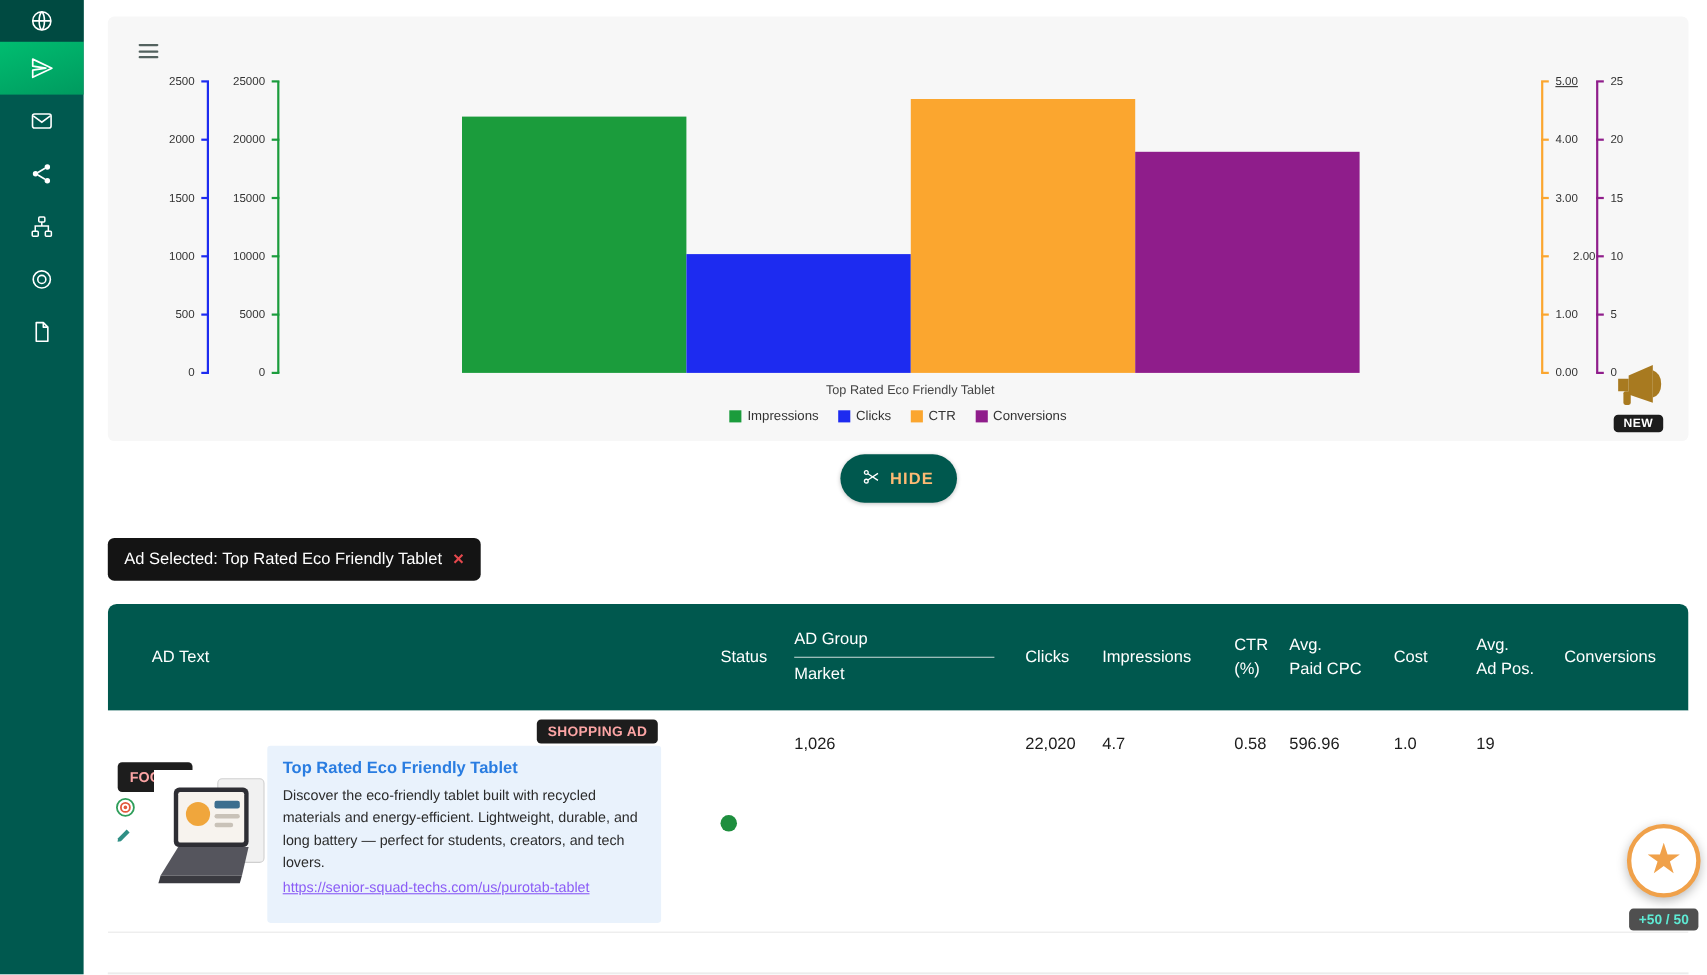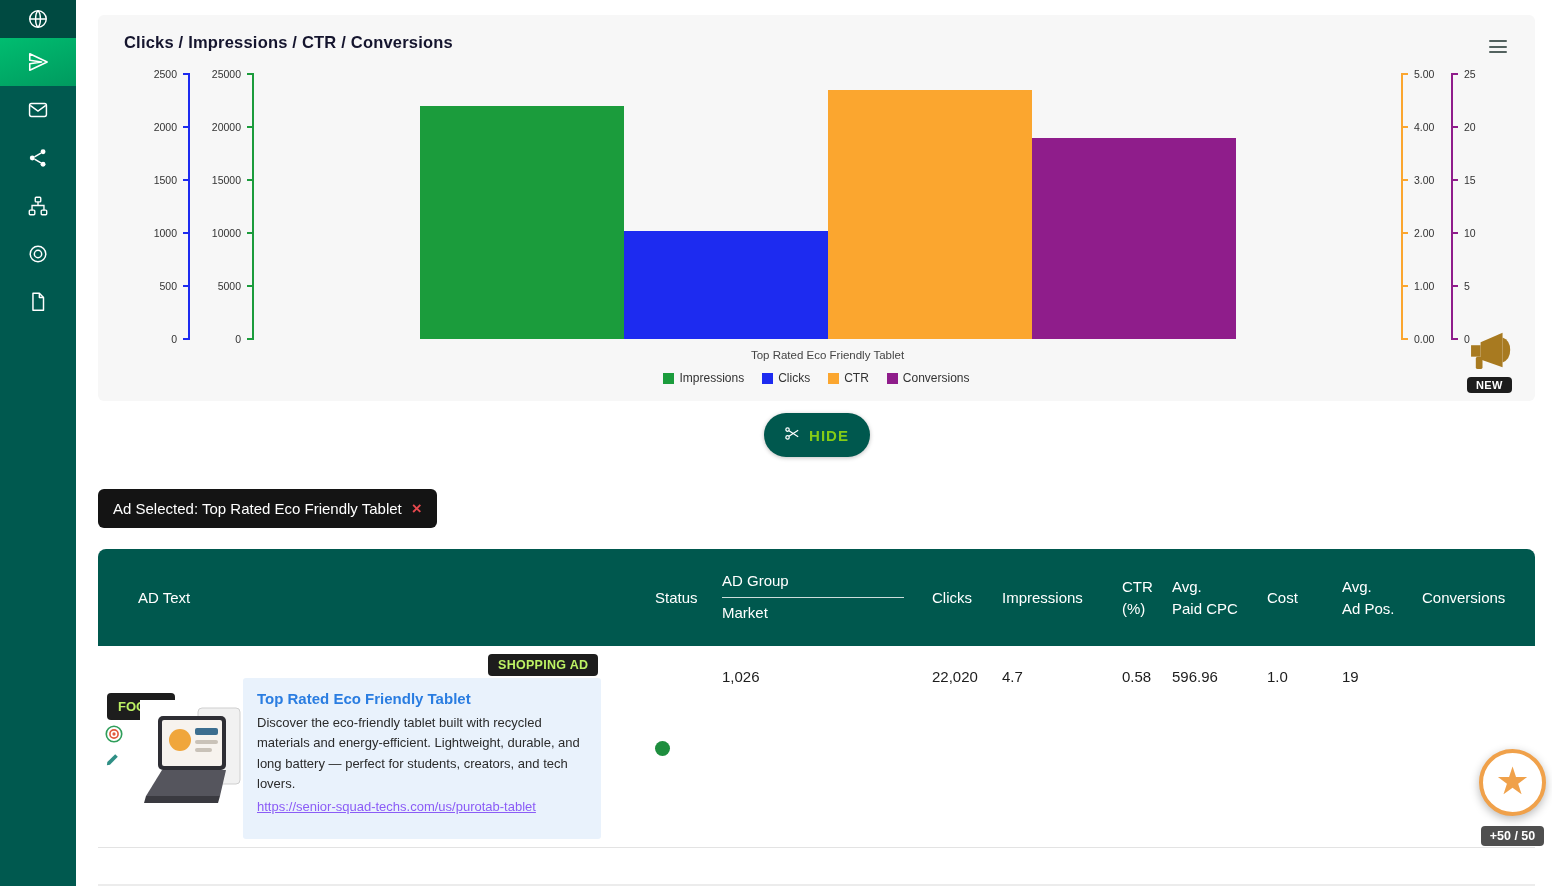--- a/index.html
+++ b/index.html
@@ -66,21 +66,21 @@
   .legend { display: flex; justify-content: center; gap: 18px; margin-top: 10px; }
   .legend-item { display: flex; align-items: center; gap: 5px; font-size: 12px; color: #333; cursor: pointer; }
   .legend-swatch { width: 11px; height: 11px; display: inline-block; }
 
   .announce { position: absolute; right: 16px; bottom: 8px; display: flex; flex-direction: column; align-items: flex-start; cursor: pointer; }
   .new-badge { background: #1d1d1d; color: #fff; font-size: 11px; font-weight: 700; padding: 2px 9px; border-radius: 4px; margin-top: 2px; letter-spacing: .4px; }
 
   
   .hide-btn {
     margin: 12px auto 0; width: 106px; height: 44px; border-radius: 22px;
-    background: #00584e; color: #84cc16; display: flex; align-items: center; justify-content: center;
+    background: #00584e; color: #fdba74; display: flex; align-items: center; justify-content: center;
     gap: 8px; font-size: 15px; font-weight: 700; letter-spacing: 1px; cursor: pointer;
     box-shadow: 0 1px 4px rgba(0,0,0,.25); border: none;
   }
 
   
   .chip {
     margin-top: 32px; display: inline-flex; align-items: center; gap: 10px;
     background: #141414; color: #fff; font-size: 15px; padding: 11px 15px; border-radius: 6px;
   }
   .chip-close { color: #e5484d; font-size: 17px; font-weight: 700; cursor: pointer; line-height: 1; }
@@ -99,21 +99,21 @@
   .tbody-row { background: #fff; min-height: 202px; border-bottom: 1px solid #e3e3e3; }
   .td { font-size: 15px; color: #1d1d1d; }
   .td.num { padding: 22px 0 0 9px; }
   .td-campaign { padding: 16px 0 0 9px; }
   .stack-val { width: 182px; padding: 5px 0 8px; font-size: 14px; color: #333; border-bottom: 1px solid #c9c9c9; }
   .stack-val.last { border-bottom: none; }
   .td-status { position: relative; }
   .status-dot { position: absolute; left: 2px; top: 95px; width: 15px; height: 15px; border-radius: 50%; background: #1e8e3e; }
 
   .td-adtext { position: relative; }
-  .badge { background: #1d1d1d; color: #bef264; font-weight: 700; border-radius: 4px; display: inline-block; }
+  .badge { background: #1d1d1d; color: #fca5a5; font-weight: 700; border-radius: 4px; display: inline-block; }
   .badge.focus { position: absolute; left: 9px; top: 47px; font-size: 13px; padding: 6px 11px; cursor: pointer; }
   .badge.shopping { position: absolute; left: 390px; top: 8px; font-size: 12.5px; padding: 4px 10px; letter-spacing: .3px; }
   .icon-target { position: absolute; left: 6px; top: 78px; cursor: pointer; }
   .icon-pencil { position: absolute; left: 8px; top: 106px; cursor: pointer; }
   .ad-image { position: absolute; left: 42px; top: 54px; width: 105px; height: 113px; background: #fff; }
   .ad-info {
     position: absolute; left: 145px; top: 32px; width: 358px; min-height: 161px;
     background: #e9f2fc; border-radius: 3px; padding: 12px 14px;
   }
   .ad-title { display: block; font-size: 15px; font-weight: 700; color: #2a7de1; text-decoration: none; cursor: pointer; }
@@ -121,21 +121,21 @@
   .ad-url { display: block; margin-top: 5px; font-size: 13px; color: #8b5cf6; text-decoration: underline; word-break: break-all; cursor: pointer; }
 
   
   .fab-wrap { position: absolute; right: 6px; bottom: 40px; display: flex; flex-direction: column; align-items: center; gap: 10px; }
   .fab {
     width: 67px; height: 67px; border-radius: 50%; background: #fff;
     border: 4px solid #f0a14a; display: flex; align-items: center; justify-content: center;
     box-shadow: 0 3px 10px rgba(0,0,0,.28); cursor: pointer;
   }
   .fab .star { font-family: "DejaVu Sans", sans-serif; font-size: 38px; color: #f0a14a; line-height: 1; margin-top: -4px; }
-  .fab-badge { background: #4f4f4f; color: #ffffff; font-size: 12.5px; font-weight: 700; padding: 3px 9px; border-radius: 4px; }
+  .fab-badge { background: #4f4f4f; color: #5eead4; font-size: 12.5px; font-weight: 700; padding: 3px 9px; border-radius: 4px; }
 
   .bottom-line { position: absolute; left: 98px; right: 17px; bottom: 0; height: 2px; background: #ececec; }
 </style>
 </head>
 <body>
 
 <div class="sidebar">
   <div class="side-item first">
     <span>
         <svg viewBox="0 0 24 24" width="22" height="22" fill="none" stroke="#fff" stroke-width="1.6">
@@ -194,21 +194,20 @@
           <path d="M13.5 2.5 v4.5 h4.5"></path>
         </svg>
       </span>
   </div>
 </div>
 
 <div class="main">
 
   <div class="card">
     <div class="card-head">
-      <div class="chart-title">Clicks / Impressions / CTR / Conversions</div>
       <div class="menu-btn">
           <span></span>
           <span></span>
           <span></span>
         </div>
     </div>
 
     <div class="chart-row">
       <div class="axis axis-l outer">
           <div class="axis-line" style="background: rgb(29, 43, 240);"></div>
@@ -247,27 +246,27 @@
             <div class="bar" style="height: 94%; background: rgb(251, 166, 47);"></div>
             <div class="bar" style="height: 76%; background: rgb(143, 29, 139);"></div>
           </div>
         </div>
       <div class="axis axis-r inner">
           <div class="axis-line" style="background: rgb(251, 166, 47);"></div>
           <span class="tick-label" style="bottom: 0%;">0.00</span>
           <div class="tick-mark" style="background: rgb(251, 166, 47); bottom: 0%;"></div>
           <span class="tick-label" style="bottom: 20%;">1.00</span>
           <div class="tick-mark" style="background: rgb(251, 166, 47); bottom: 20%;"></div>
-          <span class="tick-label" style="bottom: 40%;">2.00</span>
+          <span class="tick-label" style="bottom: 40%; margin-left: 16px;">2.00</span>
           <div class="tick-mark" style="background: rgb(251, 166, 47); bottom: 40%;"></div>
           <span class="tick-label" style="bottom: 60%;">3.00</span>
           <div class="tick-mark" style="background: rgb(251, 166, 47); bottom: 60%;"></div>
           <span class="tick-label" style="bottom: 80%;">4.00</span>
           <div class="tick-mark" style="background: rgb(251, 166, 47); bottom: 80%;"></div>
-          <span class="tick-label" style="bottom: 100%;">5.00</span>
+          <span class="tick-label" style="bottom: 100%; text-decoration: underline;">5.00</span>
           <div class="tick-mark" style="background: rgb(251, 166, 47); bottom: 100%;"></div>
         </div>
       <div class="axis axis-r outer">
           <div class="axis-line" style="background: rgb(143, 29, 139);"></div>
           <span class="tick-label" style="bottom: 0%;">0</span>
           <div class="tick-mark" style="background: rgb(143, 29, 139); bottom: 0%;"></div>
           <span class="tick-label" style="bottom: 20%;">5</span>
           <div class="tick-mark" style="background: rgb(143, 29, 139); bottom: 20%;"></div>
           <span class="tick-label" style="bottom: 40%;">10</span>
           <div class="tick-mark" style="background: rgb(143, 29, 139); bottom: 40%;"></div>

